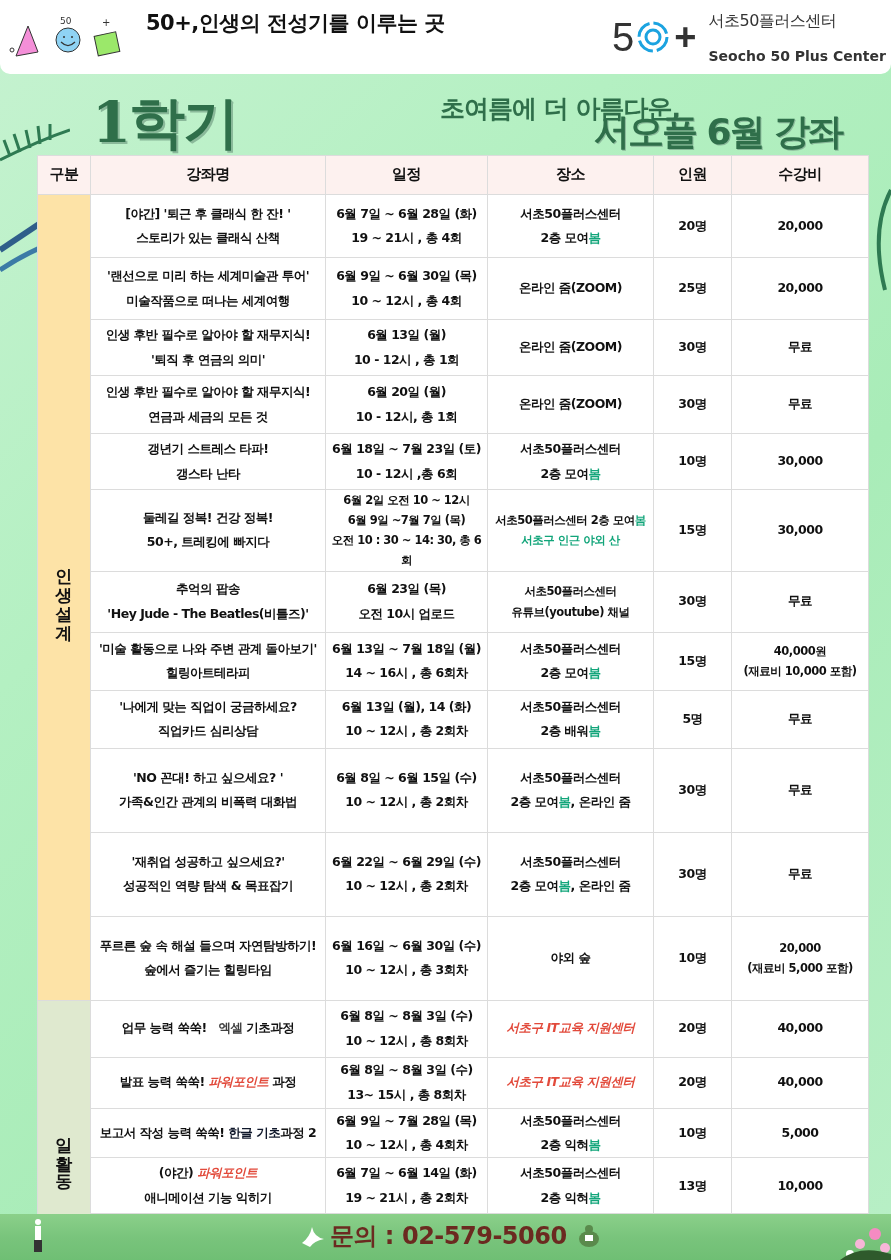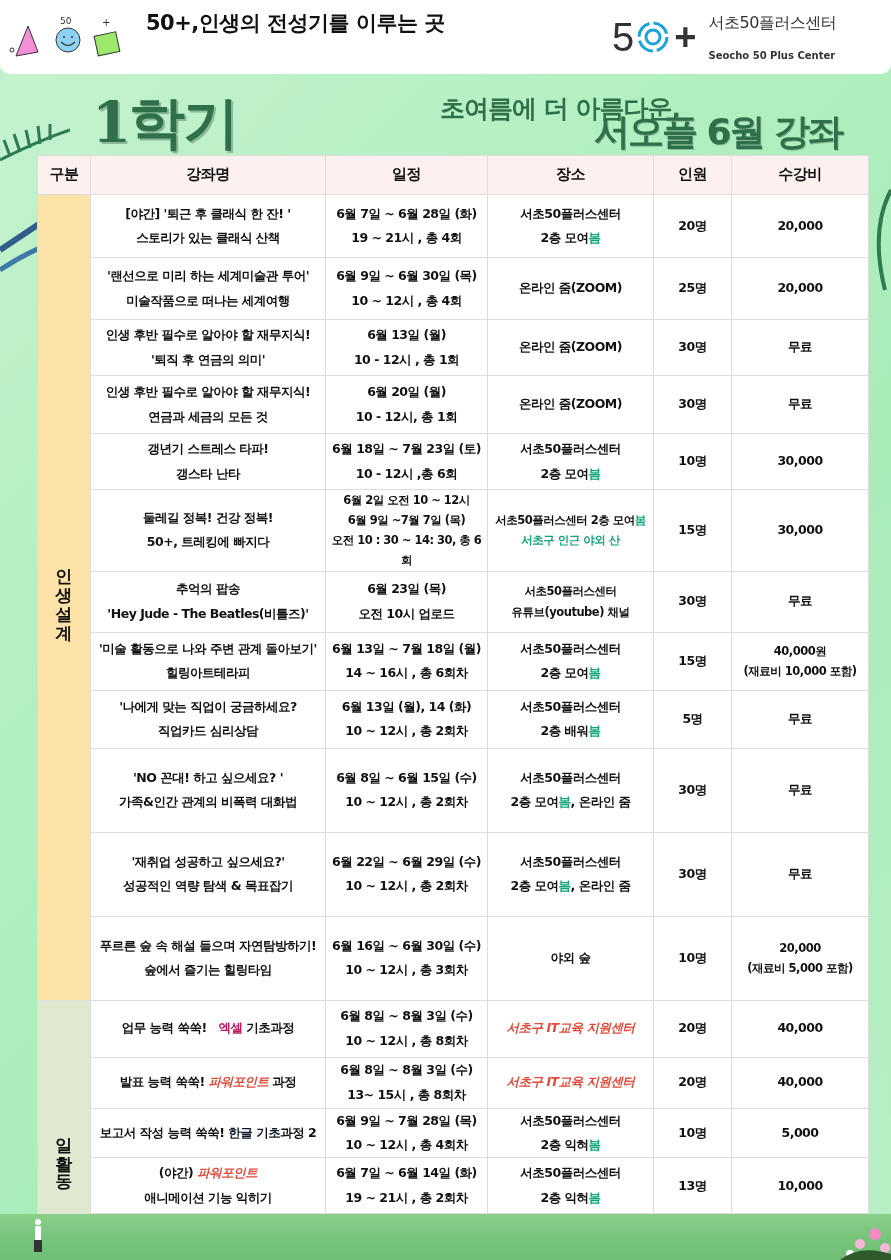--- a/index.html
+++ b/index.html
@@ -22,21 +22,21 @@
     position: absolute; left: 146px; top: 9px;
     font-size: 21px; font-weight: bold; letter-spacing: -0.5px; color: #111;
   }
   .brand { position: absolute; left: 612px; top: 14px; height: 46px; display: flex; align-items: center; }
   .brand-mark { display: flex; align-items: center; }
   .brand-five { font-size: 40px; color: #333; font-family: "Liberation Sans", sans-serif; line-height: 1; }
   .brand-ring { width: 34px; height: 34px; margin: 0 2px; }
   .brand-plus { font-size: 38px; color: #333; line-height: 1; font-family: "Liberation Sans", sans-serif; font-weight: bold; margin-left: 2px; }
   .brand-text { margin-left: 12px; display: flex; flex-direction: column; }
   .brand-ko { font-size: 16px; color: #333; letter-spacing: -0.5px; }
-  .brand-en { font-size: 10px; color: #333; margin-top: 16px; font-weight: bold; }
+  .brand-en { font-size: 14px; color: #333; margin-top: 16px; font-weight: bold; }
 
   .bg {
     position: absolute; left: 0; top: 60px; width: 891px; height: 1200px;
     background: linear-gradient(135deg, #c4f2cf 0%, #b4f0c2 30%, #a9ecb8 60%, #b8efc6 100%);
     z-index: 1;
   }
   .leaf { position: absolute; left: 0; top: 100px; width: 70px; height: 200px; z-index: 2; }
   .leaf-right { position: absolute; left: 860px; top: 180px; width: 31px; height: 120px; z-index: 2; }
 
   .term {
@@ -75,21 +75,21 @@
   .cat {
     font-size: 17px; font-weight: bold; line-height: 1.55;
     writing-mode: vertical-rl; text-orientation: upright; letter-spacing: 2px;
     display: inline-block;
   }
   td.cat-life { background: #fde3a7; }
   td.cat-work { background: #dfe9cf; vertical-align: bottom; padding-bottom: 38px; }
   .sm { font-size: 11.5px; line-height: 1.75; }
   .green { color: #12a57a; }
   .red { color: #e24a3b; font-style: italic; }
-  .pink { color: #be185d; margin-left: 8px; }
+  .pink { color: #404040; margin-left: 8px; }
   .blue { color: #0f172a; }
   .line { display: block; }
 
   .footer {
     position: absolute; left: 0; top: 1214px; width: 891px; height: 46px; z-index: 3;
     background: linear-gradient(180deg, #8bd08a 0%, #79c47c 50%, #6fbf74 100%);
   }
   .contact {
     position: absolute; left: 300px; top: 6px; display: flex; align-items: center;
     font-size: 24px; font-weight: bold; color: #6b2a20; letter-spacing: -0.5px;
@@ -444,20 +444,32 @@
     </tbody>
   </table>
 </div>
 
 <div class="footer">
   <svg class="figure" viewBox="0 0 16 40">
     <circle cx="8" cy="6" r="3" fill="#fff"></circle>
     <rect x="5" y="10" width="6" height="14" fill="#fff"></rect>
     <rect x="4" y="24" width="8" height="12" fill="#333"></rect>
   </svg>
+  <div class="contact">
+    <svg class="bird" viewBox="0 0 26 26">
+      <path d="M2 20 Q10 14 12 4 Q14 14 24 16 Q14 18 10 24 Z" fill="#ffffff"></path>
+    </svg>
+    <span class="contact-label">문의 :</span>
+    <span>02-579-5060</span>
+    <svg class="turtle" viewBox="0 0 24 26">
+      <ellipse cx="12" cy="16" rx="10" ry="8" fill="#5a8a4c"></ellipse>
+      <circle cx="12" cy="6" r="4" fill="#5a8a4c"></circle>
+      <rect x="8" y="12" width="8" height="6" fill="#fff"></rect>
+    </svg>
+  </div>
   <svg class="flowers" viewBox="0 0 91 46">
     <circle cx="60" cy="30" r="5" fill="#f7b6d8"></circle>
     <circle cx="75" cy="20" r="6" fill="#f58bc2"></circle>
     <circle cx="85" cy="34" r="5" fill="#f7b6d8"></circle>
     <circle cx="50" cy="40" r="4" fill="#fff"></circle>
     <path d="M40 46 Q60 30 91 40 L91 46 Z" fill="#2f5a2c"></path>
   </svg>
 </div>
 
 </body></html>

